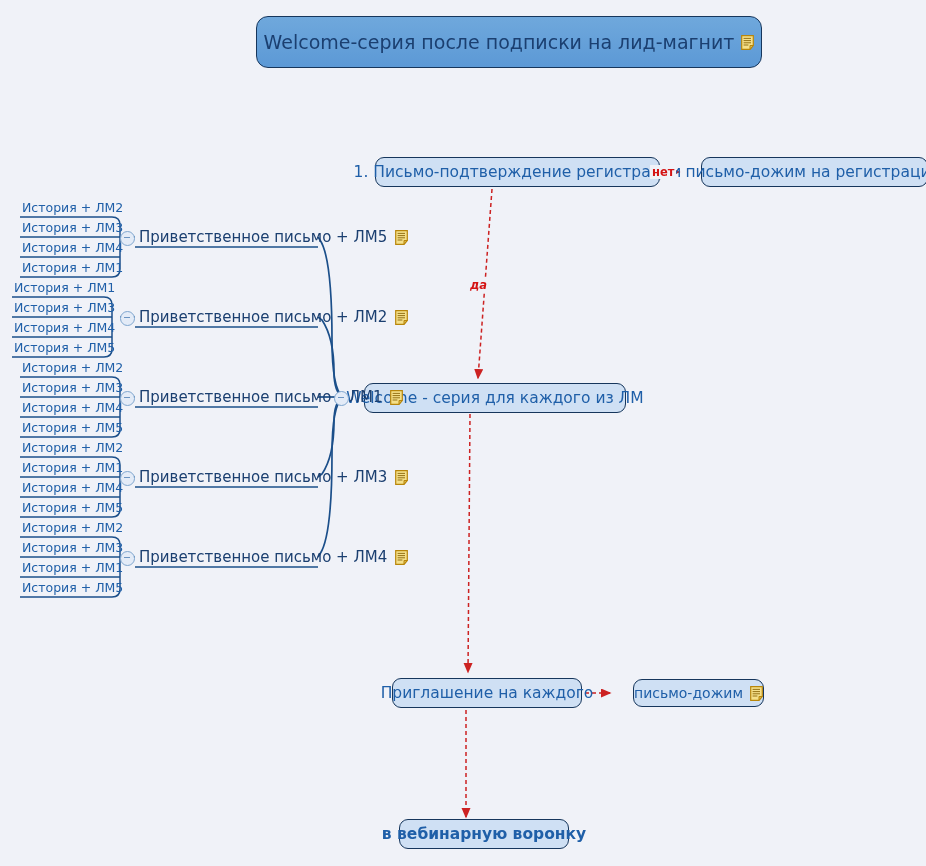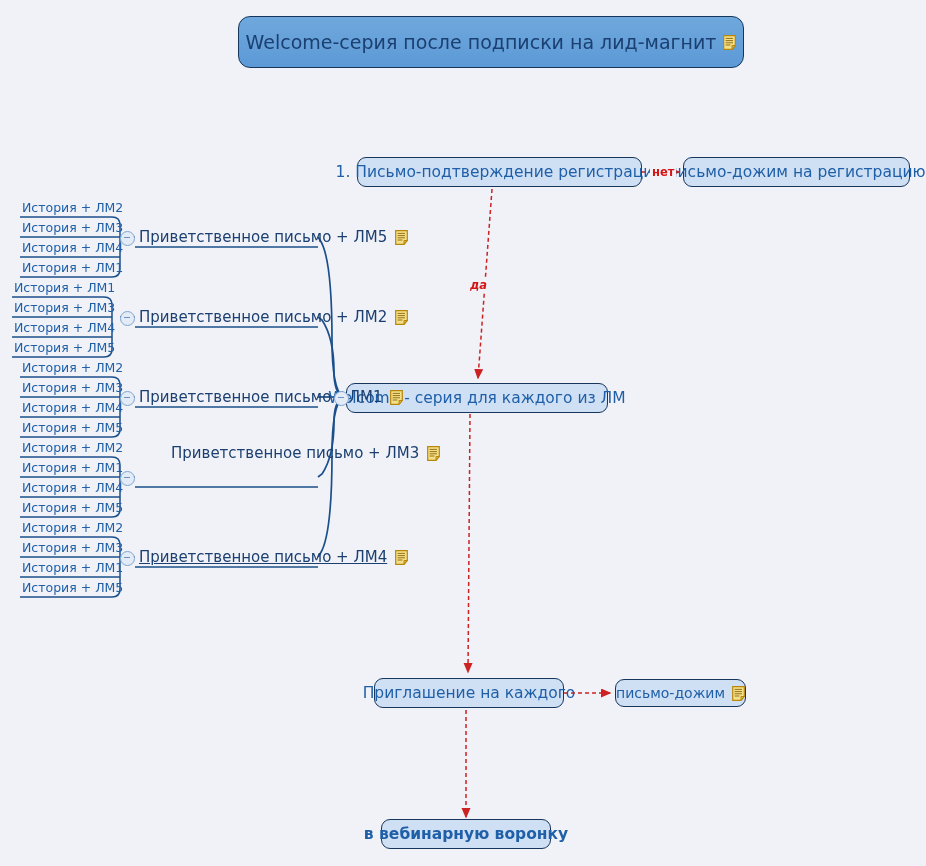--- a/index.html
+++ b/index.html
@@ -35,20 +35,21 @@
     display: flex;
     align-items: center;
     justify-content: center;
     gap: 7px;
     border: 1.6px solid #16365c;
     border-radius: 9px;
     background: #cfe0f4;
     color: #1f5fa8;
     white-space: nowrap;
     z-index: 5;
+    margin-left: 18px;
   }
   .node.title {
     background: linear-gradient(180deg, #6fa8dc 0%, #5c99d6 100%);
     border: 1.8px solid #16365c;
     border-radius: 12px;
     color: #1b3f70;
     font-size: 19px;
   }
   .node.big   { font-size: 15.5px; }
   .node.mid   { font-size: 14px; }
@@ -287,38 +288,38 @@
           <path d="M2.6,3.4 H10"></path>
             <path d="M2.6,5.6 H10"></path>
           <path d="M2.6,7.8 H10"></path>
             <path d="M2.6,10 H7.4"></path>
         </g>
       </svg>
     </span>
   </div>
 
   <div class="collapse" style="left:120px; top:471px;"></div>
-  <div class="branch-label" style="left:139px; top:444px;margin-left:32px;">
+  <div class="branch-label" style="left:139px; top:468px;">
     <span>Приветственное письмо + ЛМ3</span>
     <span class="note-icon">
       <svg viewBox="0 0 13 15" width="13" height="15">
         <path d="M0.7,0.7 H12.3 V10.5 L9,14.3 H0.7 Z" fill="#f5e08a" stroke="#b8860b" stroke-width="1.2"></path>
         <path d="M12.3,10.5 L9,10.5 L9,14.3 Z" fill="#d9b94a" stroke="#b8860b" stroke-width="1"></path>
         <g stroke="#8a6508" stroke-width="0.9">
           <path d="M2.6,3.4 H10"></path>
             <path d="M2.6,5.6 H10"></path>
           <path d="M2.6,7.8 H10"></path>
             <path d="M2.6,10 H7.4"></path>
         </g>
       </svg>
     </span>
   </div>
 
   <div class="collapse" style="left:120px; top:551px;"></div>
-  <div class="branch-label" style="left:139px; top:548px;text-decoration:underline;">
+  <div class="branch-label" style="left:139px; top:548px;">
     <span>Приветственное письмо + ЛМ4</span>
     <span class="note-icon">
       <svg viewBox="0 0 13 15" width="13" height="15">
         <path d="M0.7,0.7 H12.3 V10.5 L9,14.3 H0.7 Z" fill="#f5e08a" stroke="#b8860b" stroke-width="1.2"></path>
         <path d="M12.3,10.5 L9,10.5 L9,14.3 Z" fill="#d9b94a" stroke="#b8860b" stroke-width="1"></path>
         <g stroke="#8a6508" stroke-width="0.9">
           <path d="M2.6,3.4 H10"></path>
             <path d="M2.6,5.6 H10"></path>
           <path d="M2.6,7.8 H10"></path>
             <path d="M2.6,10 H7.4"></path>

